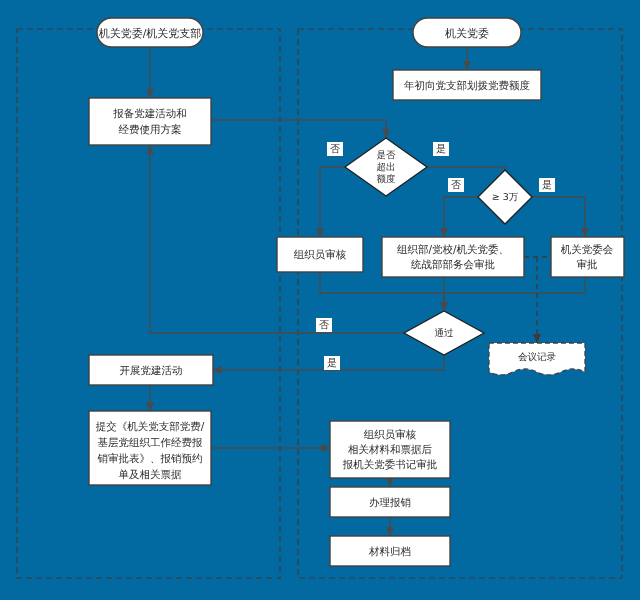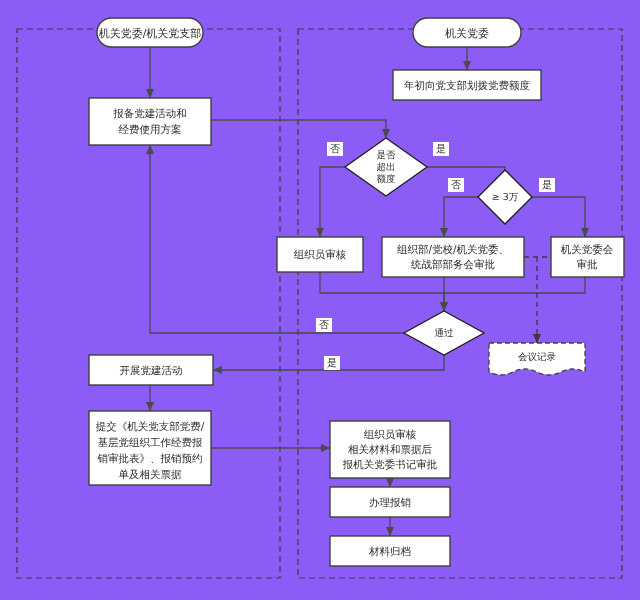--- a/index.html
+++ b/index.html
@@ -4,21 +4,21 @@
 <style>
   html, body {
     margin: 0;
     padding: 0;
     background: #ffffff;
   }
   #root {
     position: relative;
     width: 640px;
     height: 600px;
-    background: #8b5cf6;
+    background: #0369a1;
     font-family: "DejaVu Sans", "Liberation Sans", sans-serif;
     overflow: hidden;
   }
   svg.canvas {
     position: absolute;
     left: 0;
     top: 0;
     width: 640px;
     height: 600px;
   }

